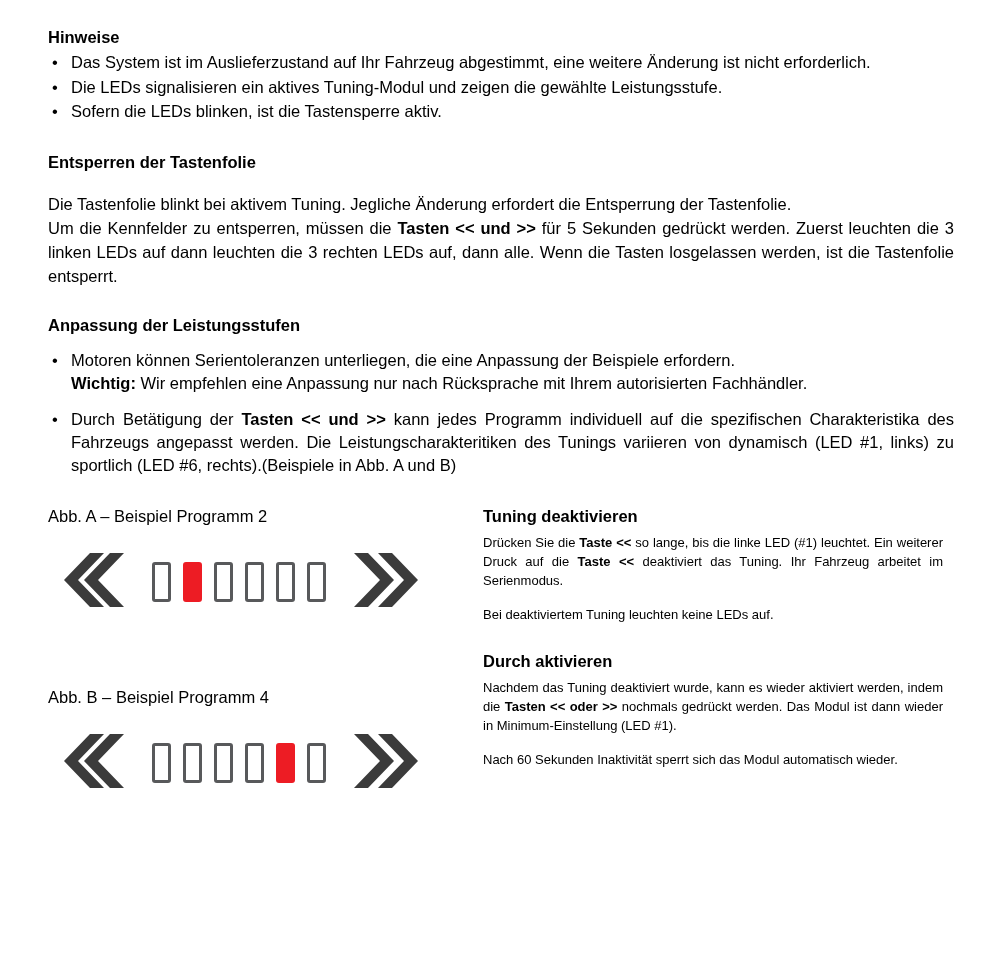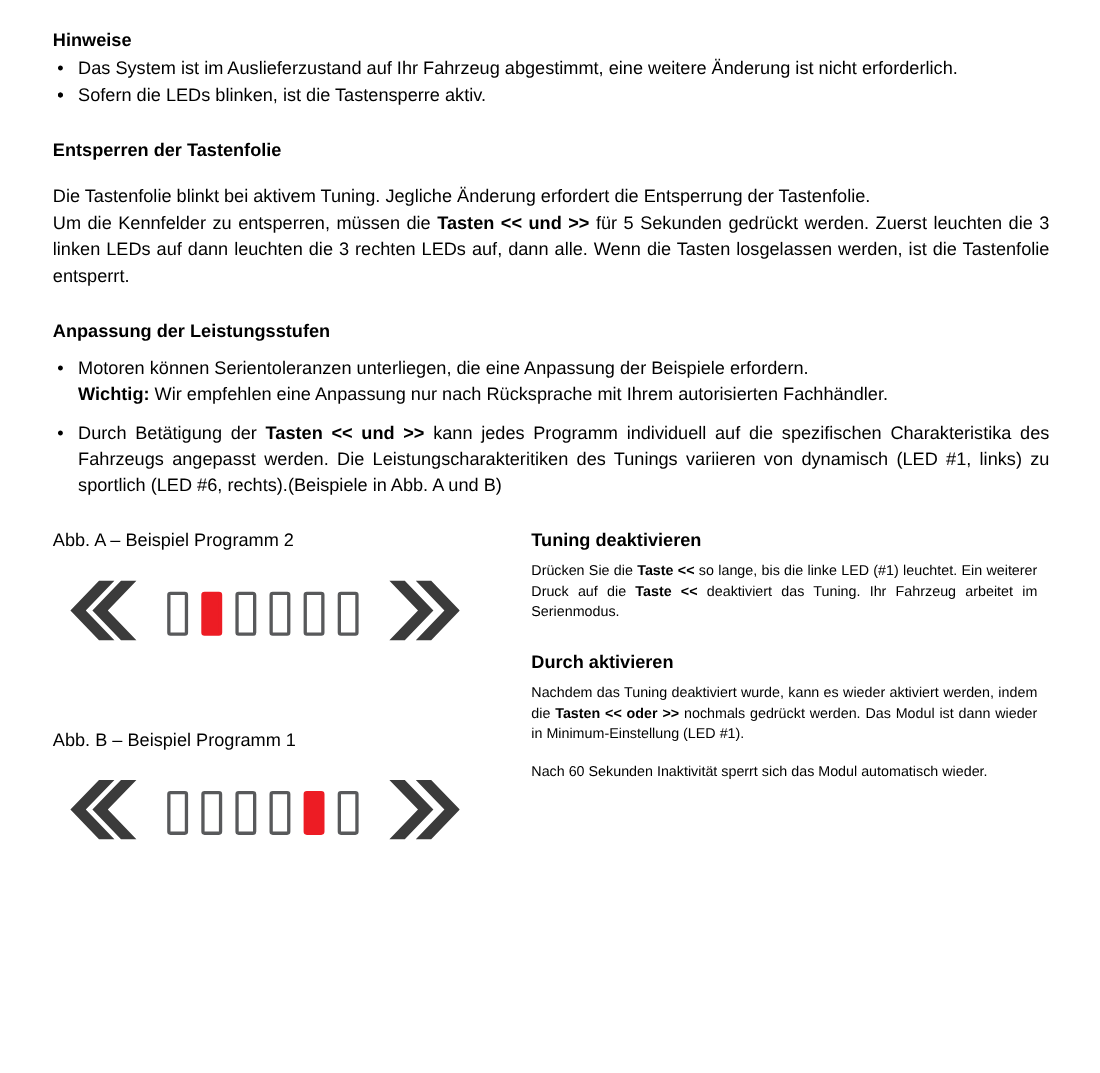--- a/index.html
+++ b/index.html
@@ -139,20 +139,21 @@
   <div class="content">
 
     <h2 class="heading">Hinweise</h2>
     <ul class="bullet-list">
       <li>
         <span class="bdot">•</span>
         <span>Das System ist im Auslieferzustand auf Ihr Fahrzeug abgestimmt, eine weitere Änderung ist nicht erforderlich.</span>
       </li>
       <li>
         <span class="bdot">•</span>
+        <span>Die LEDs signalisieren ein aktives Tuning-Modul und zeigen die gewählte Leistungsstufe.</span>
       </li>
       <li>
         <span class="bdot">•</span>
         <span>Sofern die LEDs blinken, ist die Tastensperre aktiv.</span>
       </li>
     </ul>
 
     <div class="spacer-lg"></div>
 
     <h2 class="heading">Entsperren der Tastenfolie</h2>
@@ -202,21 +203,21 @@
               <polygon points="2,2 16,2 42,29 16,56 2,56 28,29" fill="#3b3b3b"></polygon>
               <polygon points="26,2 40,2 66,29 40,56 26,56 52,29" fill="#3b3b3b"></polygon>
             </svg>
           </span>
         </div>
       </div>
 
       <div style="height:58px;"></div>
 
       <div>
-        <p class="fig-caption">Abb. B – Beispiel Programm 1</p>
+        <p class="fig-caption">Abb. B – Beispiel Programm 4</p>
         <div class="led-panel">
           <span class="chev left">
             <svg width="66" height="58" viewBox="0 0 66 58" aria-hidden="true">
               <polygon points="30,2 44,2 18,29 44,56 30,56 4,29" fill="#3b3b3b"></polygon>
               <polygon points="54,2 68,2 42,29 68,56 54,56 28,29" fill="#3b3b3b" transform="translate(-4,0)"></polygon>
             </svg>
           </span>
           <span class="leds">
             <span class="led"></span>
             <span class="led"></span>
@@ -230,20 +231,21 @@
               <polygon points="2,2 16,2 42,29 16,56 2,56 28,29" fill="#3b3b3b"></polygon>
               <polygon points="26,2 40,2 66,29 40,56 26,56 52,29" fill="#3b3b3b"></polygon>
             </svg>
           </span>
         </div>
       </div>
 
       <div class="right-col">
         <h3>Tuning deaktivieren</h3>
         <p><span>Drücken Sie die </span><b>Taste &lt;&lt;</b><span> so lange, bis die linke LED (#1) leuchtet. Ein weiterer Druck auf die </span><b>Taste &lt;&lt;</b><span> deaktiviert das Tuning. Ihr Fahrzeug arbeitet im Serienmodus.</span></p>
+        <p>Bei deaktiviertem Tuning leuchten keine LEDs auf.</p>
         <div class="gap"></div>
         <h3>Durch aktivieren</h3>
         <p><span>Nachdem das Tuning deaktiviert wurde, kann es wieder aktiviert werden, indem die </span><b>Tasten &lt;&lt; oder &gt;&gt;</b><span> nochmals gedrückt werden. Das Modul ist dann wieder in Minimum-Einstellung (LED #1).</span></p>
         <p class="last">Nach 60 Sekunden Inaktivität sperrt sich das Modul automatisch wieder.</p>
       </div>
 
     </div>
   </div>
 </div>
 

